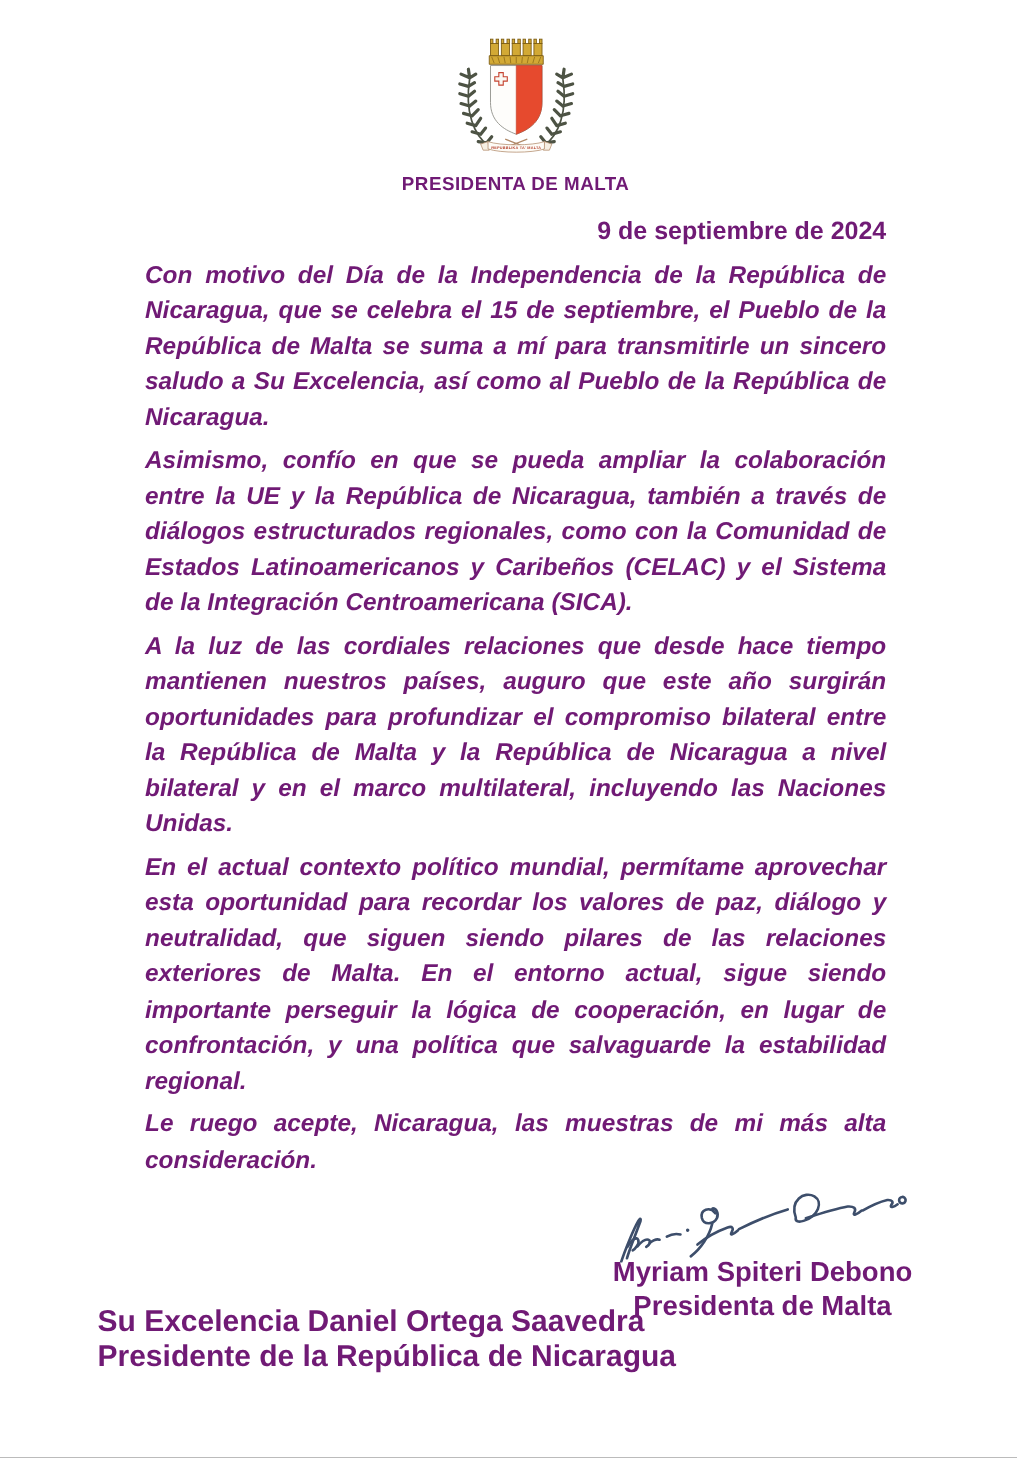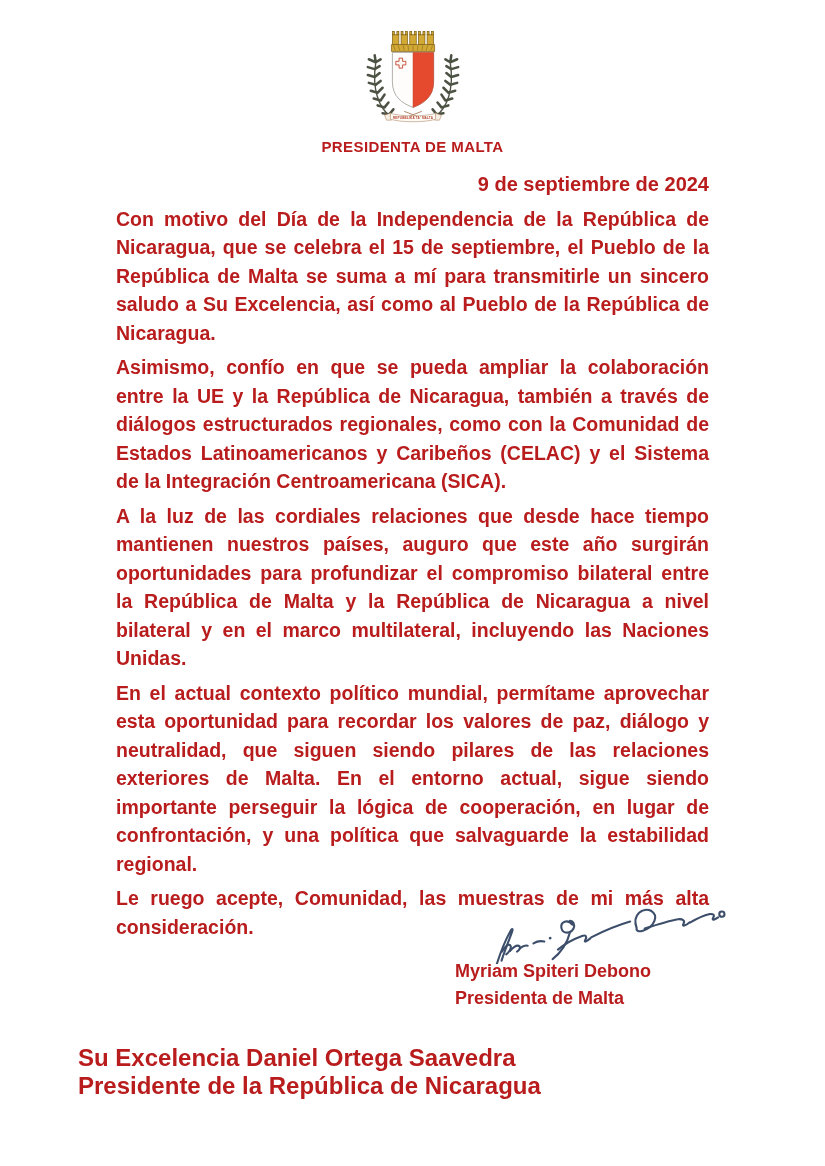--- a/index.html
+++ b/index.html
@@ -3,21 +3,21 @@
 <meta charset="utf-8">
 <style>
   html,body{margin:0;padding:0;background:#888;}
   .page{
     position:relative;
     width:825px;height:1166px;
     margin:0 auto;
     background:#ffffff;
     font-family:"Liberation Sans","DejaVu Sans",sans-serif;
     font-weight:700;
-    color:#b91c1c;
+    color:#701a75;
     overflow:hidden;
   }
   .emblem-wrap{
     text-align:center;
     padding-top:22px;
   }
   .emblem-wrap svg{display:inline-block;}
   .letterhead-title{
     text-align:center;
     font-size:15px;
@@ -32,28 +32,30 @@
   .date-line{
     text-align:right;
     font-size:20px;
     margin-top:15px;
   }
   .salutation{margin-top:6px;}
   .content p{
     margin:6px 0 0 0;
     text-align:justify;
     text-align-last:left;
+    font-style:italic;
   }
   .closing-line{margin-top:6px;}
   .sig-block{
     position:absolute;
-    top:904px;
+    top:950px;
     left:455px;
     width:310px;
-    font-size:18px;
+    text-align:center;
+    font-size:22px;
     line-height:27px;
   }
   .sig-scrawl{
     display:block;
     margin:0 auto -6px auto;
   }
   .recipient{
     position:absolute;
     top:1044px;
     left:78px;
@@ -146,21 +148,21 @@
 
   <div class="content">
     <div class="date-line">9 de septiembre de 2024</div>
 
 
     <p>Con motivo del Día de la Independencia de la República de Nicaragua, que se celebra el 15 de septiembre, el Pueblo de la República de Malta se suma a mí para transmitirle un sincero saludo a Su Excelencia, así como al Pueblo de la República de Nicaragua.</p>
     <p>Asimismo, confío en que se pueda ampliar la colaboración entre la UE y la República de Nicaragua, también a través de diálogos estructurados regionales, como con la Comunidad de Estados Latinoamericanos y Caribeños (CELAC) y el Sistema de la Integración Centroamericana (SICA).</p>
     <p>A la luz de las cordiales relaciones que desde hace tiempo mantienen nuestros países, auguro que este año surgirán oportunidades para profundizar el compromiso bilateral entre la República de Malta y la República de Nicaragua a nivel bilateral y en el marco multilateral, incluyendo las Naciones Unidas.</p>
     <p>En el actual contexto político mundial, permítame aprovechar esta oportunidad para recordar los valores de paz, diálogo y neutralidad, que siguen siendo pilares de las relaciones exteriores de Malta. En el entorno actual, sigue siendo importante perseguir la lógica de cooperación, en lugar de confrontación, y una política que salvaguarde la estabilidad regional.</p>
 
-    <p class="closing-line">Le ruego acepte, Comunidad, las muestras de mi más alta consideración.</p>
+    <p class="closing-line">Le ruego acepte, Nicaragua, las muestras de mi más alta consideración.</p>
   </div>
 
   <div class="sig-block">
     <svg class="sig-scrawl" width="262" height="60" viewBox="0 0 250 60">
       <g stroke="#3D4E6B" stroke-width="2.1" fill="none" stroke-linecap="round" stroke-linejoin="round" transform="rotate(-4 125 30)">
         <path d="M10,52 C14,42 22,26 26,20 C28,17 29,18 27,22 C23,31 17,43 15,49"></path>
         <path d="M16,40 C20,34 24,32 25,35 C26,38 22,42 20,43"></path>
         <path d="M24,40 C28,36 32,34 34,36 C35,38 33,40 31,41"></path>
         <path d="M34,38 C37,36 40,35 42,36"></path>
         <path d="M48,34 C52,32 56,32 59,33"></path>

